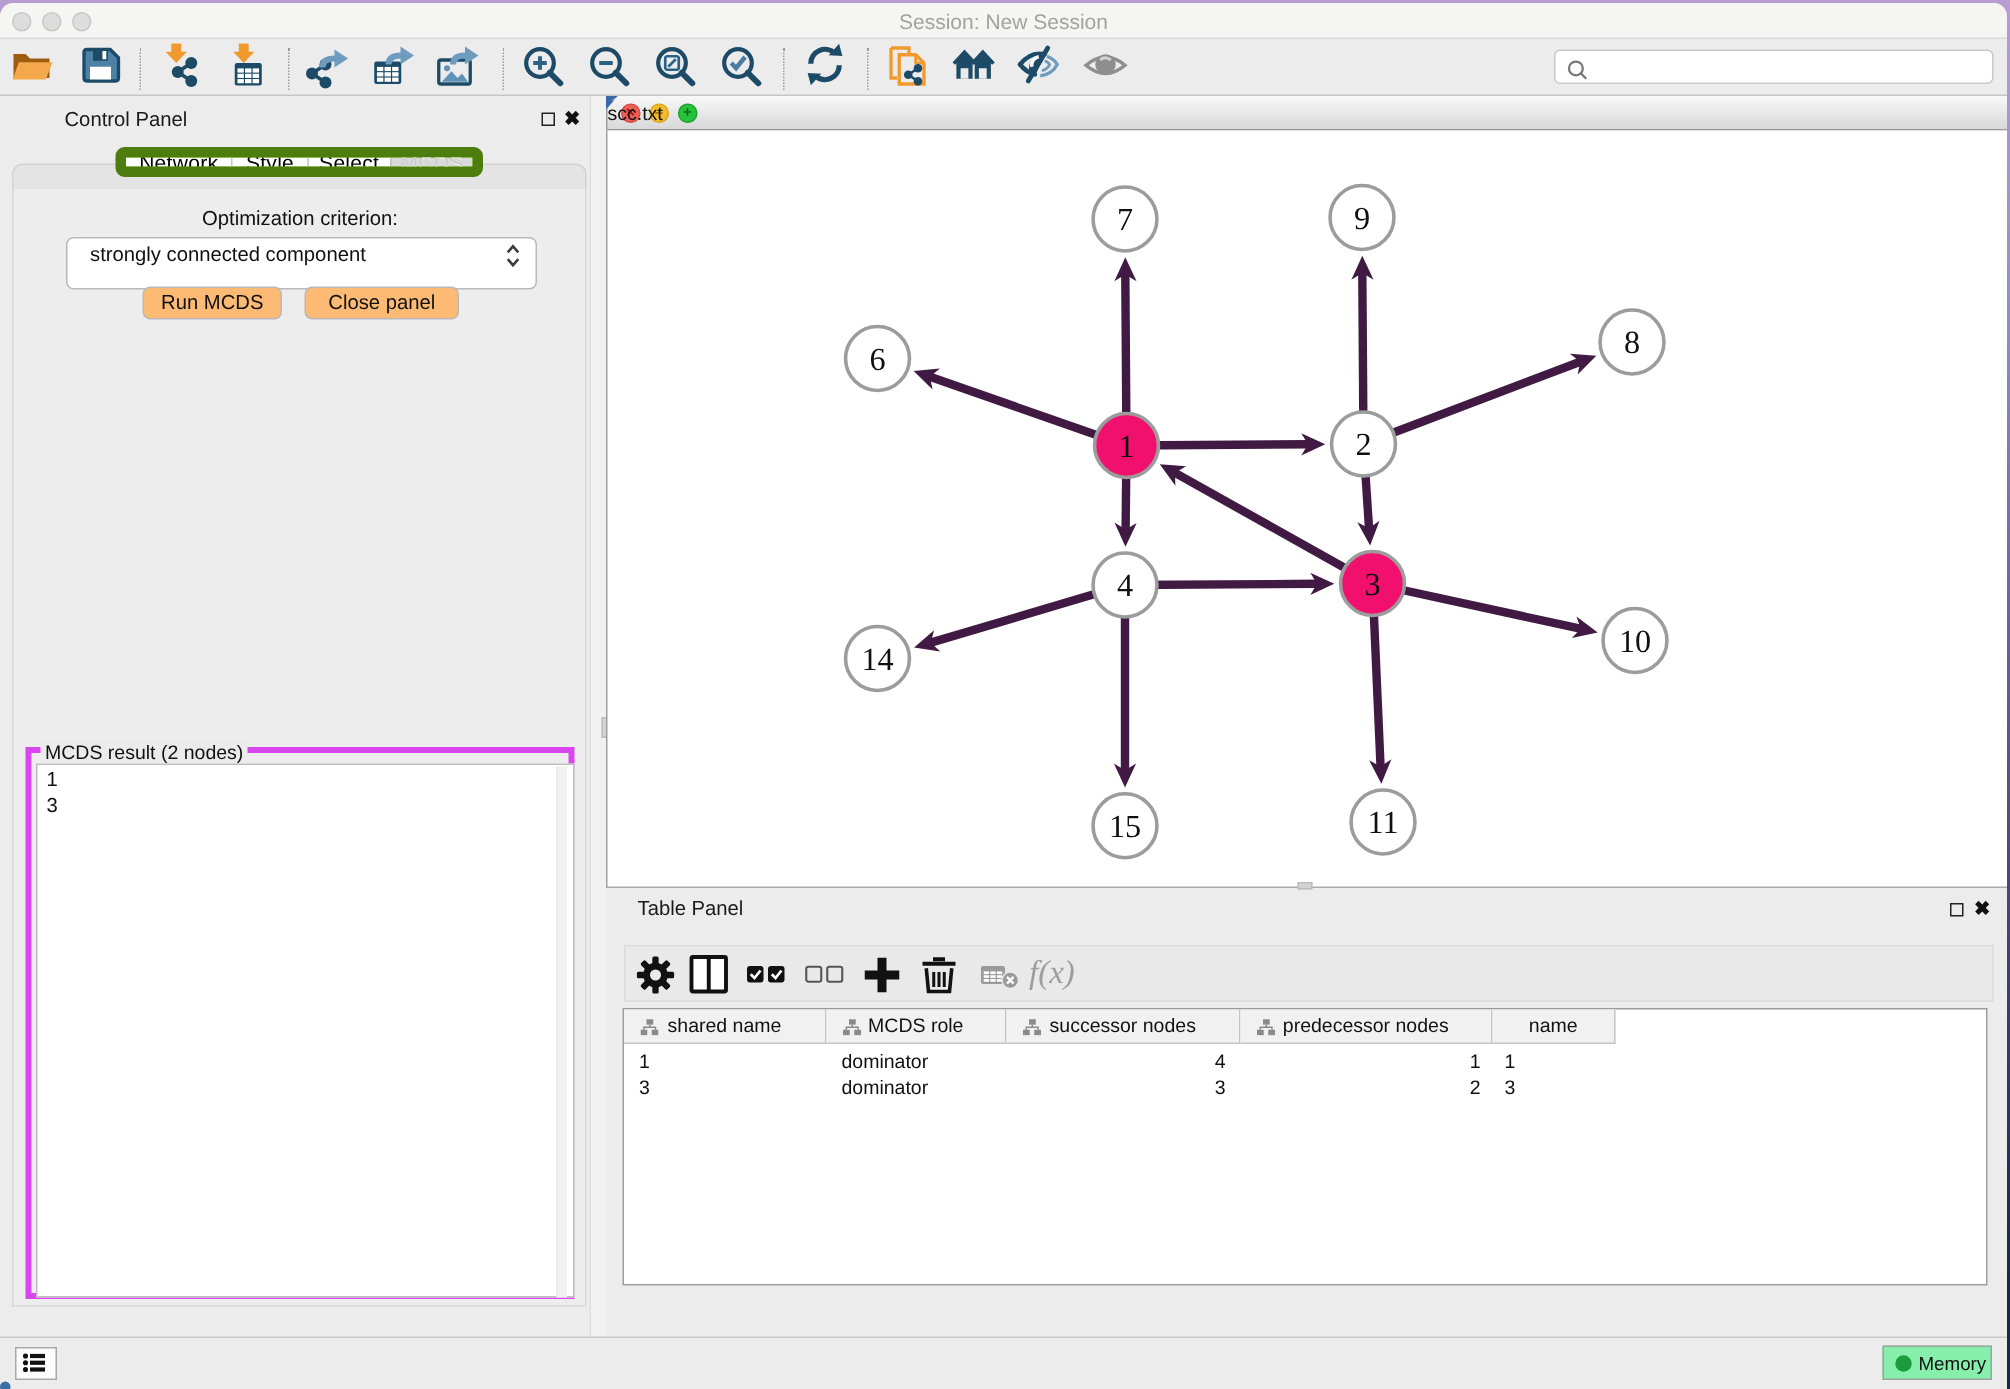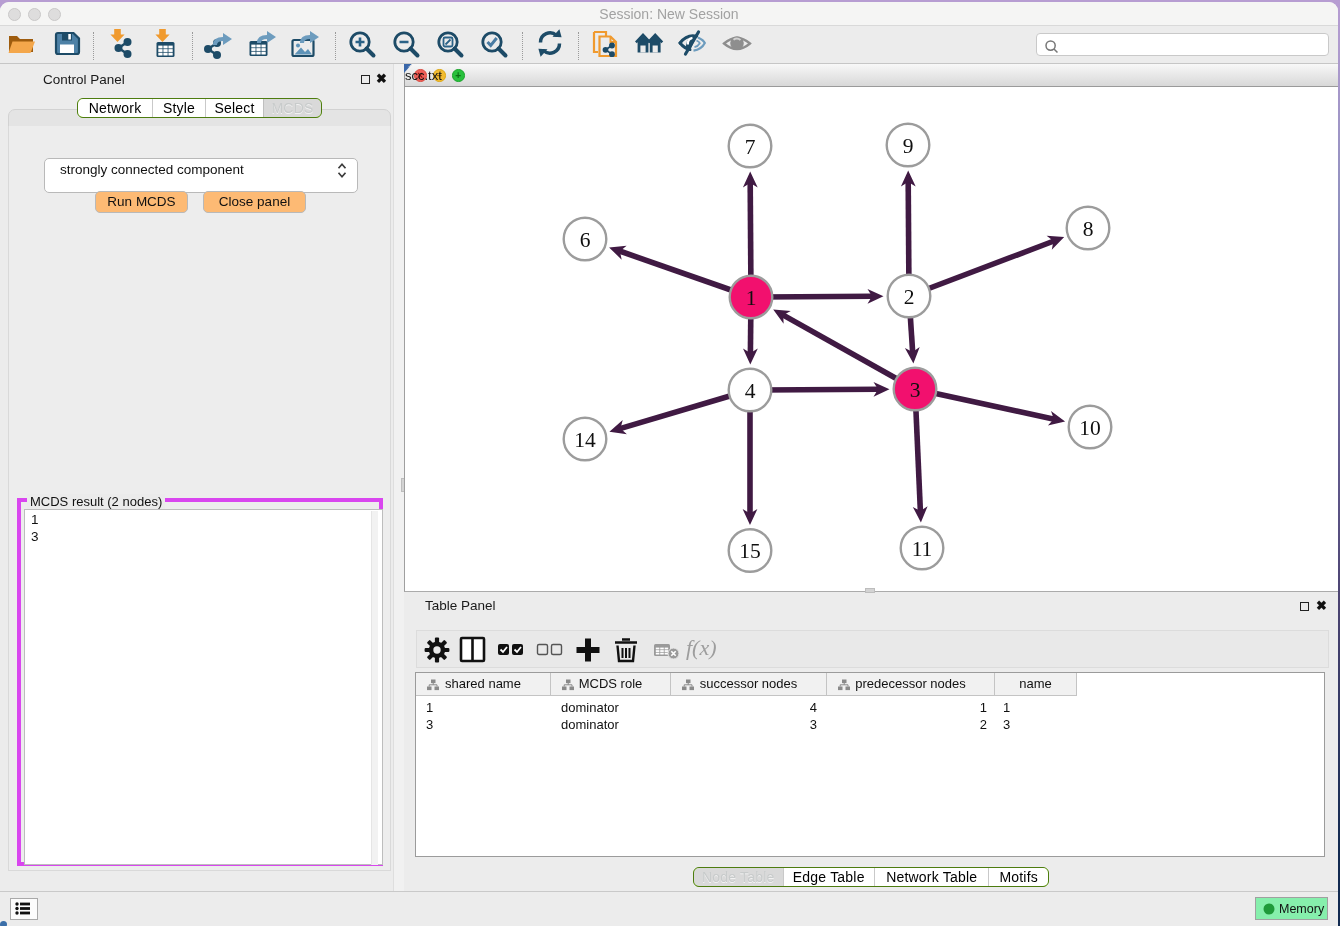--- a/index.html
+++ b/index.html
@@ -7,21 +7,21 @@
 #win{position:absolute;left:0;top:2px;width:1338px;height:924px;background:#ececec;border-radius:9px 9px 0 0;overflow:hidden}
 #titlebar{position:absolute;left:0;top:0;width:100%;height:24px;background:#f5f5f4;border-bottom:1px solid #d9d9d9}
 .tl{position:absolute;top:6px;width:13px;height:13px;border-radius:50%;background:#dedddd;border:1px solid #c9c8c8}
 #wtitle{position:absolute;top:4px;left:0;width:100%;text-align:center;font-size:14px;color:#a2a2a2}
 #toolbar{position:absolute;left:0;top:24px;width:100%;height:38px;background:#ececec;border-bottom:1px solid #c6c6c6}
 .sep{position:absolute;top:30px;height:28px;width:1px;border-left:1px dotted #9a9a9a}
 #search{position:absolute;left:1036px;top:31px;width:293px;height:23px;background:#fff;border:1px solid #c9c9c9;border-radius:4px}
 #cptitle{position:absolute;left:43px;top:70px;font-size:13.5px;color:#1a1a1a}
 .winbtn{position:absolute;font-size:13px;color:#111;font-weight:bold}
 .sqbtn{position:absolute;width:9px;height:9px;border:1.5px solid #222}
-.tabrow{position:absolute;display:flex;border:1px solid #4d7c0f;border-radius:6px;overflow:hidden;background:#84cc16}
+.tabrow{position:absolute;display:flex;border:7px solid #4d7c0f;border-radius:6px;overflow:hidden;background:#84cc16}
 .tab{height:100%;display:flex;align-items:center;justify-content:center;font-size:14px;font-weight:500;letter-spacing:0.2px;color:#000;background:#fff;border-left:1px solid #c9c9c9}
 .tab.first{border-left:none}
 .tab.dis{background:#d9d9d9;color:#c8cbcb;text-shadow:0 1px 0 #f2f2f2;border-left-color:#bfbfbf}
 #tabband{position:absolute;left:8px;top:107px;width:383px;height:18px;background:#e4e4e4;border:1px solid #d2d2d2;border-radius:7px 7px 0 0}
 #cpcontent{position:absolute;left:8px;top:124px;width:383px;height:745px;background:#ededed;border-left:1px solid #d9d9d9;border-right:1px solid #d9d9d9;border-bottom:1px solid #d9d9d9}
 #optlabel{position:absolute;left:0;top:136px;width:400px;text-align:center;font-size:13.5px;color:#111}
 #combo{position:absolute;left:44px;top:156px;width:314px;height:35px;background:#fff;border:1px solid #b9b9b9;border-radius:5px;font-size:13.5px;color:#111;line-height:21px;padding-left:15px}
 .btn{position:absolute;height:22px;background:#fdba74;border:1px solid #b9b9b9;border-radius:5px;font-size:13.5px;color:#111;text-align:center;line-height:20px}
 #groupbox{position:absolute;left:17px;top:496px;width:366px;height:368px;border:4px solid #d946ef}
 #grouplegend{position:absolute;left:6px;top:-8px;background:#ebebeb;padding:0 3px;font-size:13px;color:#111}
@@ -189,20 +189,21 @@
 <div class="winbtn" style="left:376px;top:69px;font-size:13px">✖</div>
 <div id="tabband"></div>
 <div id="cpcontent"></div>
 <div class="tabrow" style="left:77px;top:96px;width:245px;height:20px">
  <div class="tab first" style="width:74px">Network</div>
  <div class="tab" style="width:53px">Style</div>
  <div class="tab" style="width:58px">Select</div>
  <div class="tab dis" style="width:58px">MCDS</div>
 </div>
 
+<div id="optlabel">Optimization criterion:</div>
 <div id="combo">strongly connected component
  <svg class="abs" style="right:9px;top:3px" width="12" height="17" viewBox="0 0 12 17">
         <path d="M2.5 6.2 L6 2.2 L9.5 6.2 M2.5 10.8 L6 14.8 L9.5 10.8" fill="none" stroke="#3c3c3c" stroke-width="1.7"></path>
       </svg>
 </div>
 <div class="btn" style="left:95px;top:189px;width:93px">Run MCDS</div>
 <div class="btn" style="left:203px;top:189px;width:103px">Close panel</div>
 <div id="groupbox">
  <div id="grouplegend">MCDS result (2 nodes)</div>
  <div id="resultarea">1<br>3<div id="scrtrack"></div></div>
@@ -367,26 +368,20 @@
       <div class="rcell" style="left:145px;top:26px">dominator</div>
       <div class="rcell" style="left:255px;top:26px;width:146px;text-align:right">4</div>
       <div class="rcell" style="left:411px;top:26px;width:160px;text-align:right">1</div>
       <div class="rcell" style="left:587px;top:26px">1</div>
       <div class="rcell" style="left:10px;top:43px">3</div>
       <div class="rcell" style="left:145px;top:43px">dominator</div>
       <div class="rcell" style="left:255px;top:43px;width:146px;text-align:right">3</div>
       <div class="rcell" style="left:411px;top:43px;width:160px;text-align:right">2</div>
       <div class="rcell" style="left:587px;top:43px">3</div>
     </div>
-<div class="tabrow" style="left:693px;top:865px;width:356px;height:20px">
- <div class="tab dis first" style="width:89px">Node Table</div>
- <div class="tab" style="width:92px">Edge Table</div>
- <div class="tab" style="width:115px">Network Table</div>
- <div class="tab" style="width:60px">Motifs</div>
-</div>
 <div id="statusbar"></div>
 <div id="listbtn"><svg width="25" height="19" viewBox="0 0 25 19">
         <g fill="#111">
           <circle cx="6" cy="5" r="1.7"></circle>
           <circle cx="6" cy="9.5" r="1.7"></circle>
           <circle cx="6" cy="14" r="1.7"></circle>
           <rect x="9" y="3.6" width="10" height="2.8"></rect>
           <rect x="9" y="8.1" width="10" height="2.8"></rect>
           <rect x="9" y="12.6" width="10" height="2.8"></rect>
         </g>

